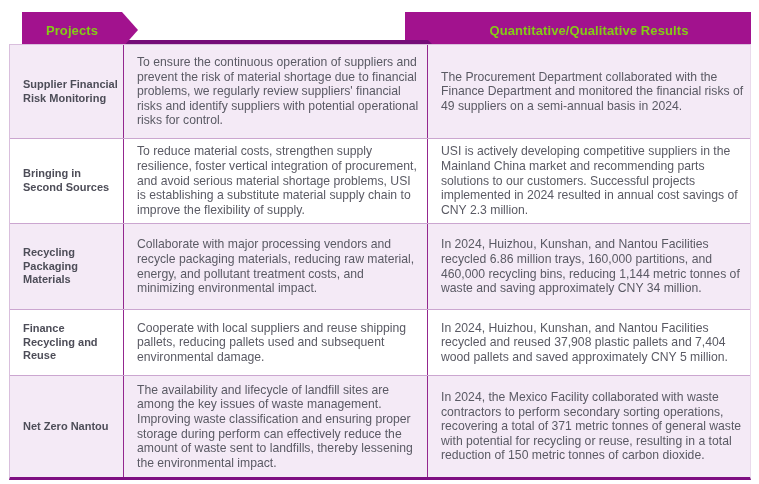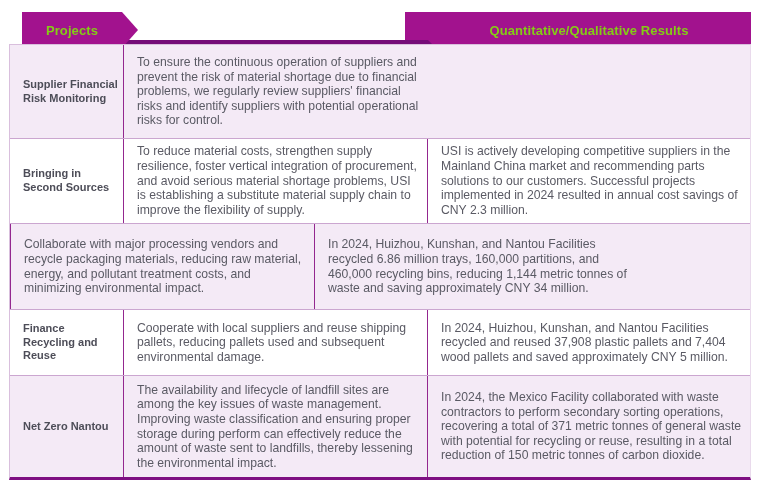--- a/index.html
+++ b/index.html
@@ -84,35 +84,41 @@
 
   <div class="table-body">
 
     <div class="row alt r1">
       <div class="cell cell-project">
         <span>Supplier Financial Risk Monitoring</span>
       </div>
       <div class="cell cell-highlights">
         <span>To ensure the continuous operation of suppliers and prevent the risk of material shortage due to financial problems, we regularly review suppliers' financial risks and identify suppliers with potential operational risks for control.</span>
       </div>
+      <div class="cell cell-results">
+        <span>The Procurement Department collaborated with the Finance Department and monitored the financial risks of 49 suppliers on a semi-annual basis in 2024.</span>
+      </div>
     </div>
 
     <div class="row r2">
       <div class="cell cell-project">
         <span>Bringing in Second Sources</span>
       </div>
       <div class="cell cell-highlights">
         <span>To reduce material costs, strengthen supply resilience, foster vertical integration of procurement, and avoid serious material shortage problems, USI is establishing a substitute material supply chain to improve the flexibility of supply.</span>
       </div>
       <div class="cell cell-results">
         <span>USI is actively developing competitive suppliers in the Mainland China market and recommending parts solutions to our customers. Successful projects implemented in 2024 resulted in annual cost savings of CNY 2.3 million.</span>
       </div>
     </div>
 
     <div class="row alt r3">
+      <div class="cell cell-project">
+        <span>Recycling Packaging Materials</span>
+      </div>
       <div class="cell cell-highlights">
         <span>Collaborate with major processing vendors and recycle packaging materials, reducing raw material, energy, and pollutant treatment costs, and minimizing environmental impact.</span>
       </div>
       <div class="cell cell-results">
         <span>In 2024, Huizhou, Kunshan, and Nantou Facilities recycled 6.86 million trays, 160,000 partitions, and 460,000 recycling bins, reducing 1,144 metric tonnes of waste and saving approximately CNY 34 million.</span>
       </div>
     </div>
 
     <div class="row r4">
       <div class="cell cell-project">

